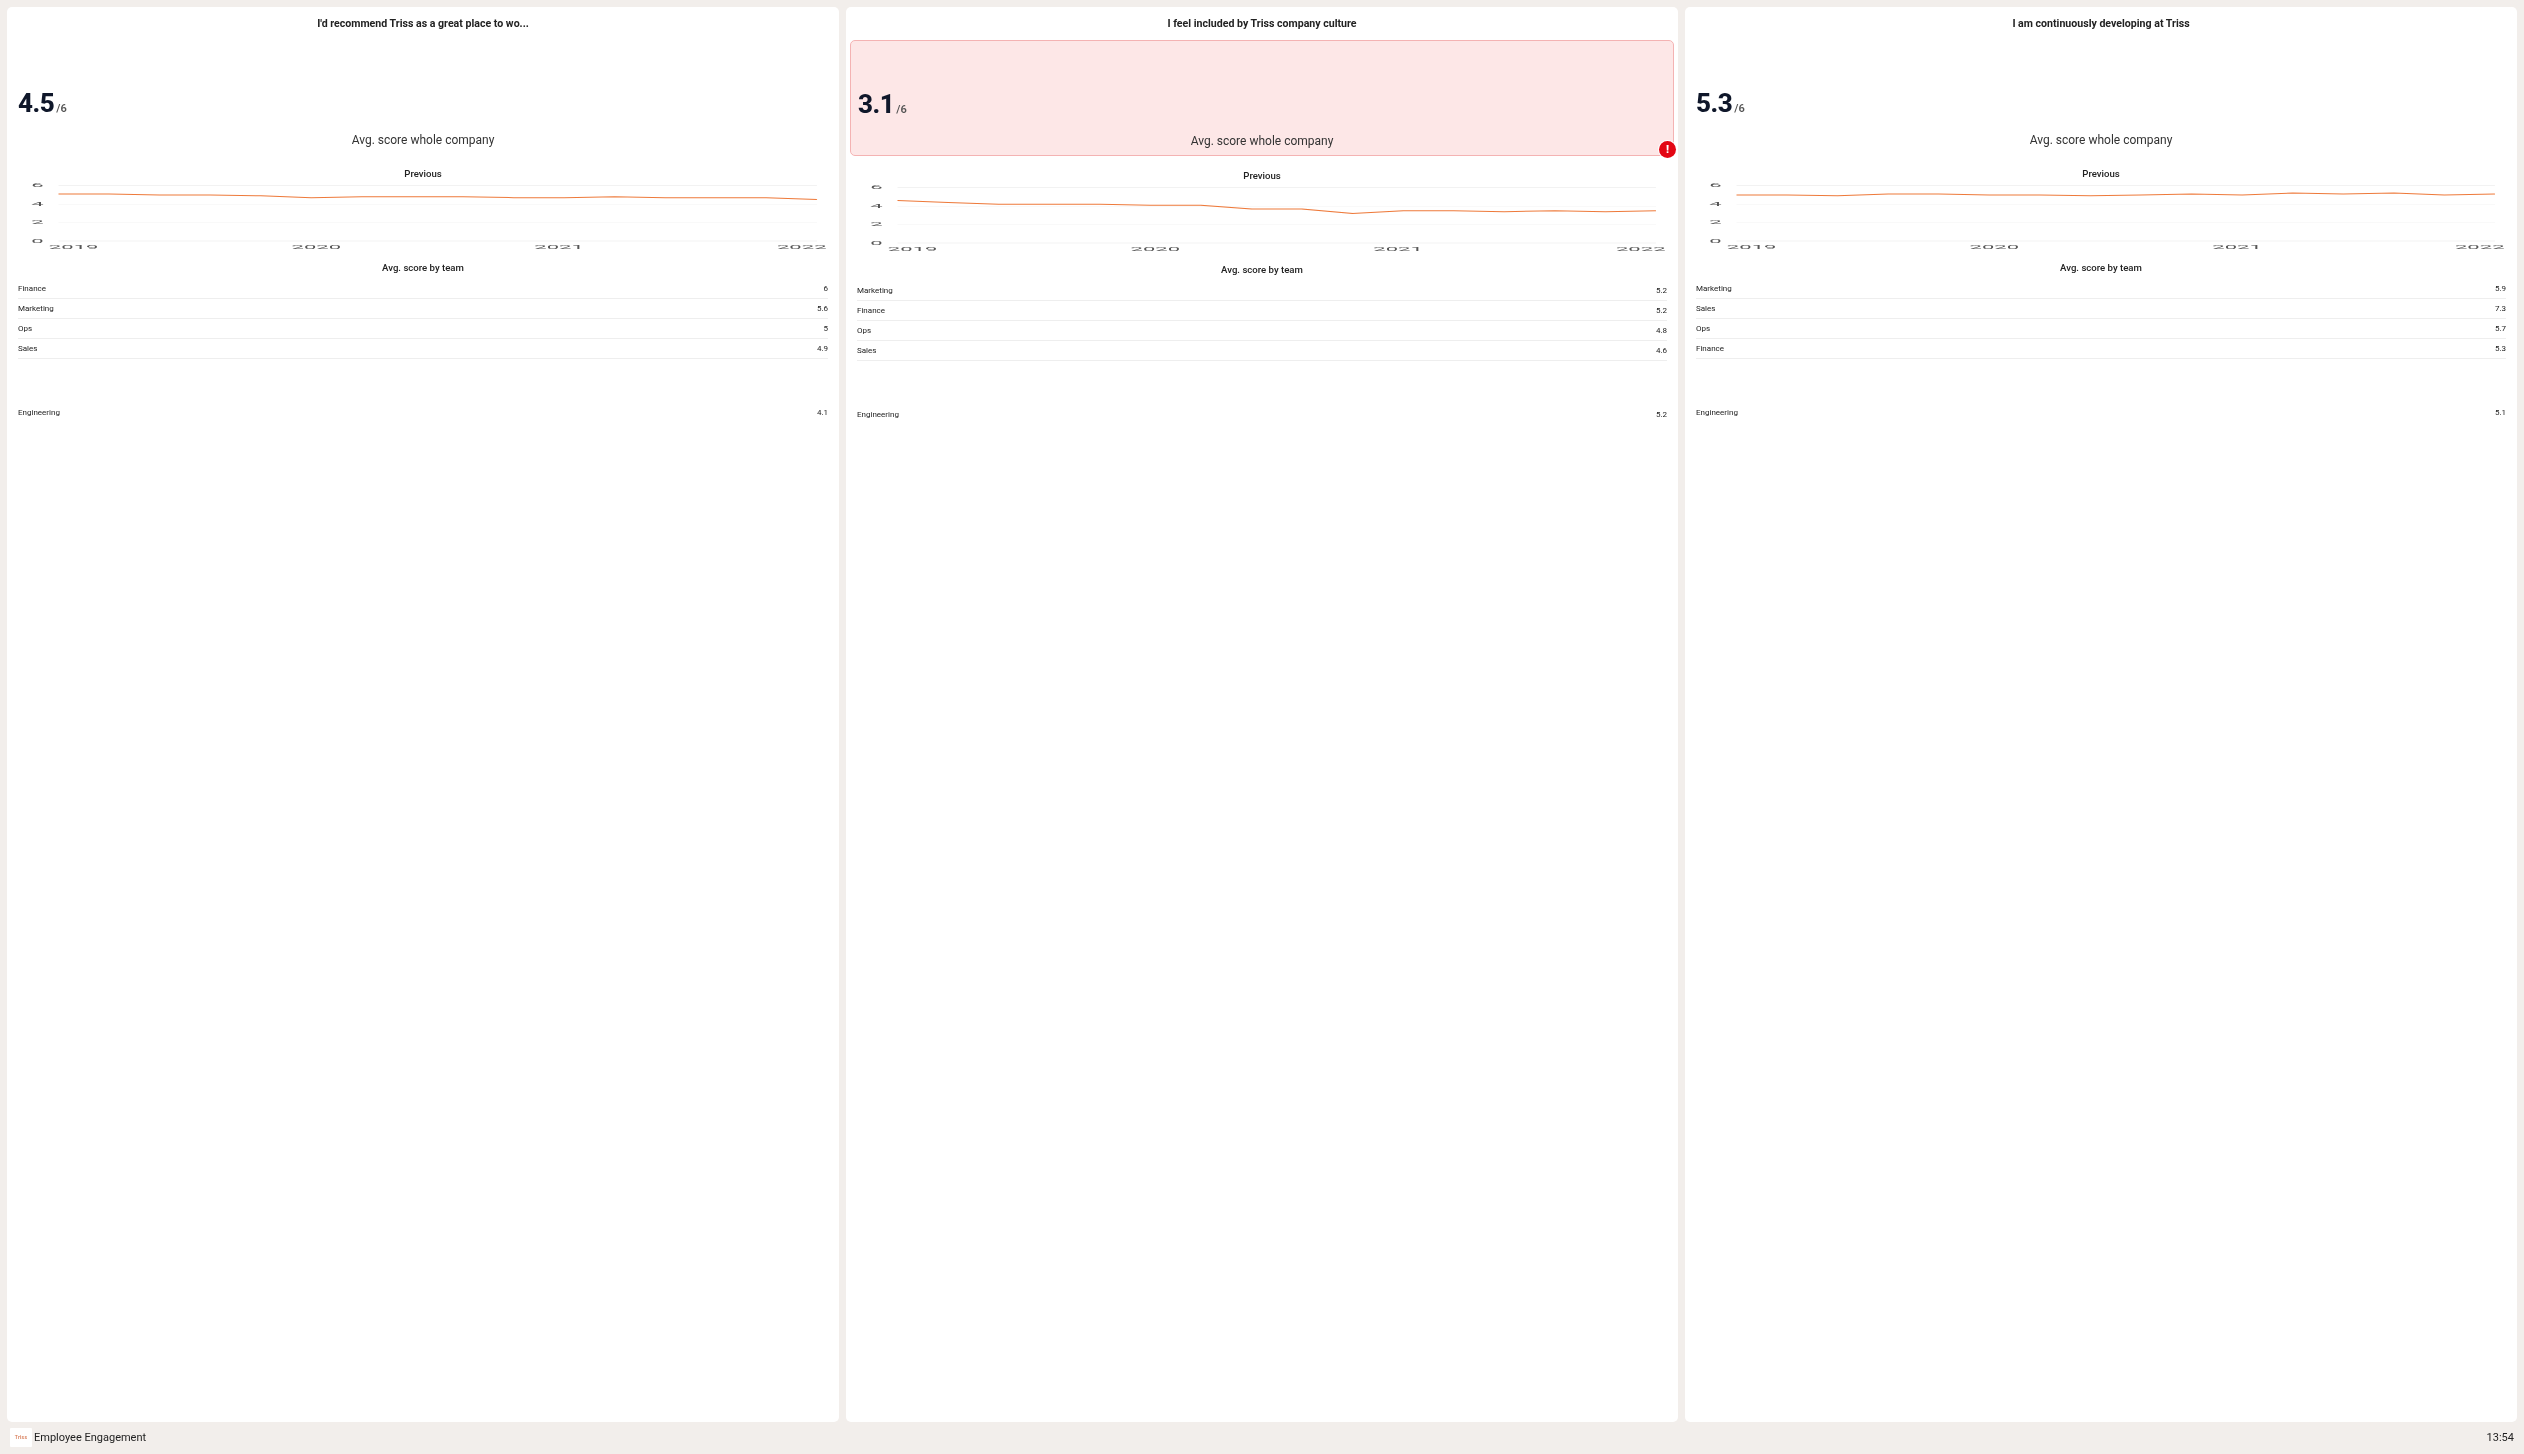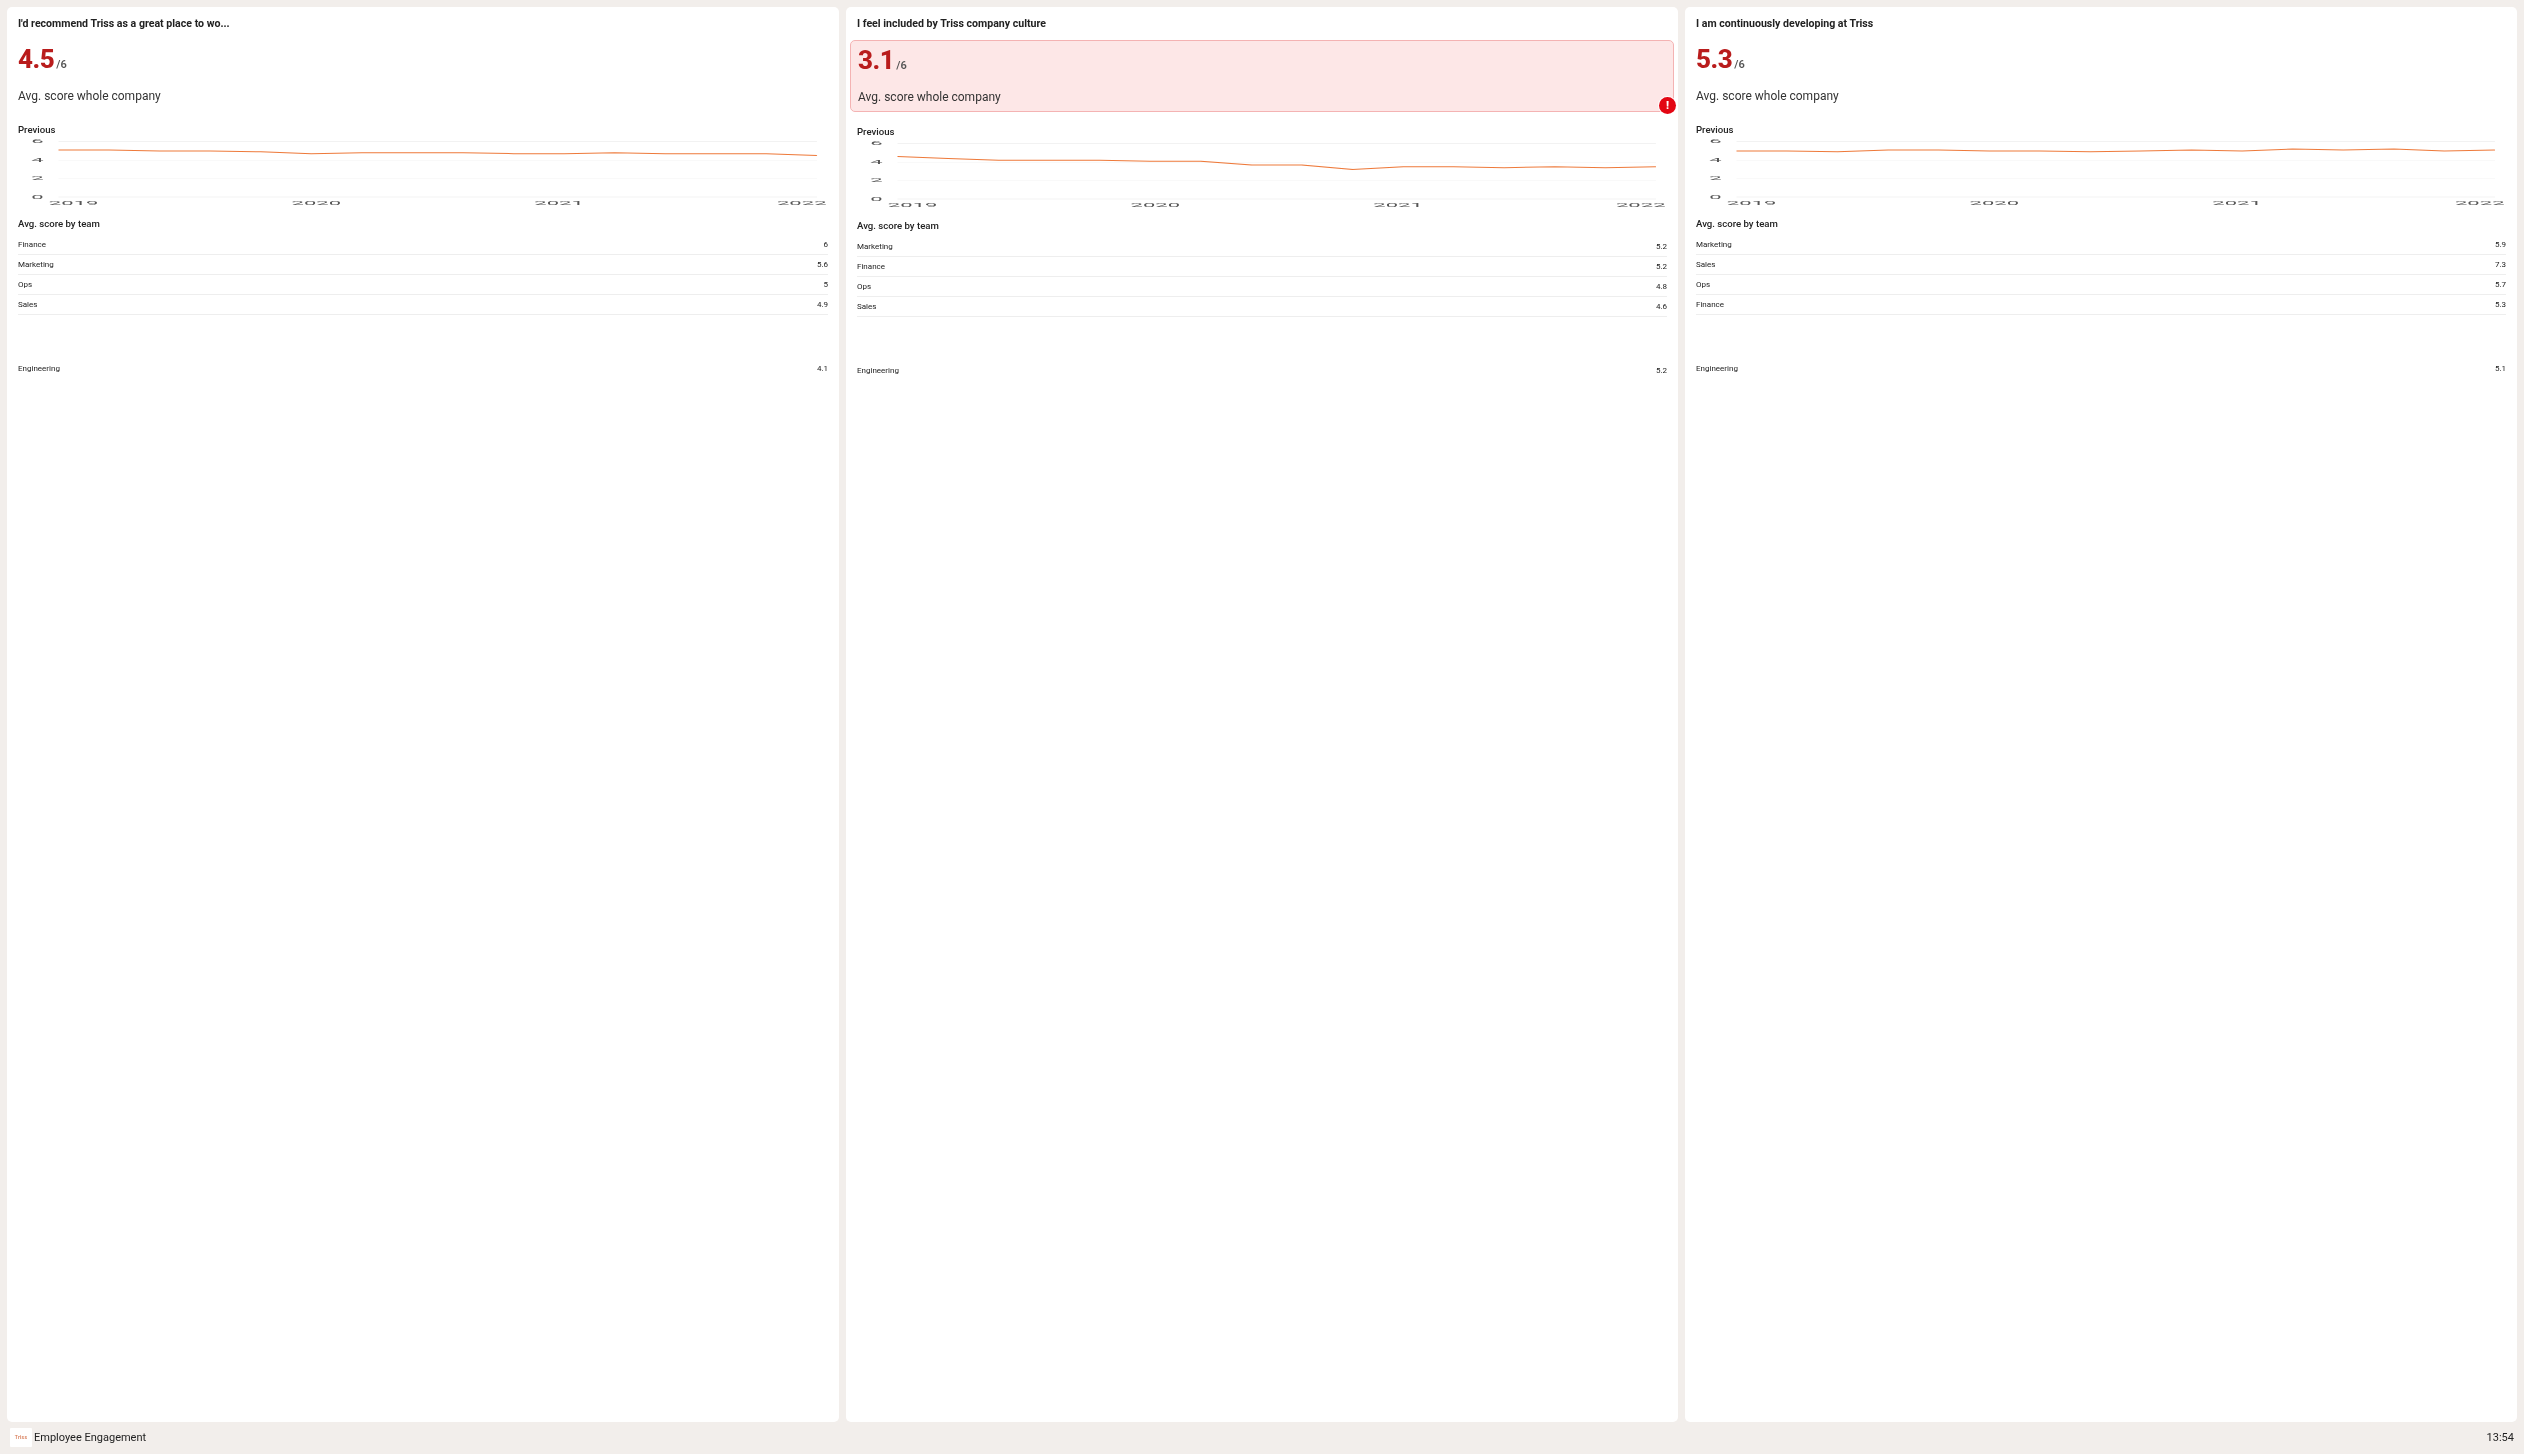--- a/index.html
+++ b/index.html
@@ -10,20 +10,21 @@
     color: #1a1a1a;
     display: flex;
     flex-direction: column;
     padding: 7px;
   }
   .cards {
     display: flex;
     gap: 7px;
     flex: 1;
     min-height: 0;
+    text-align: center;
   }
   .card {
     flex: 1;
     background: #fff;
     border-radius: 5px;
     padding: 10px 11px 7px 11px;
     display: flex;
     flex-direction: column;
     position: relative;
     overflow: hidden;
@@ -49,21 +50,22 @@
   }
   .score-main {
     display: flex;
     align-items: baseline;
     gap: 2px;
   }
   .score-val {
     font-size: 26px;
     font-weight: 800;
     letter-spacing: -0.5px;
-    color: #b91c1c;
+    color: #0f172a;
+    margin-top: 44px;
   }
   .score-max {
     font-size: 11px;
     font-weight: 600;
     color: #555;
   }
   .score-sub {
     font-size: 12px;
     color: #333;
     margin-top: 15px;

